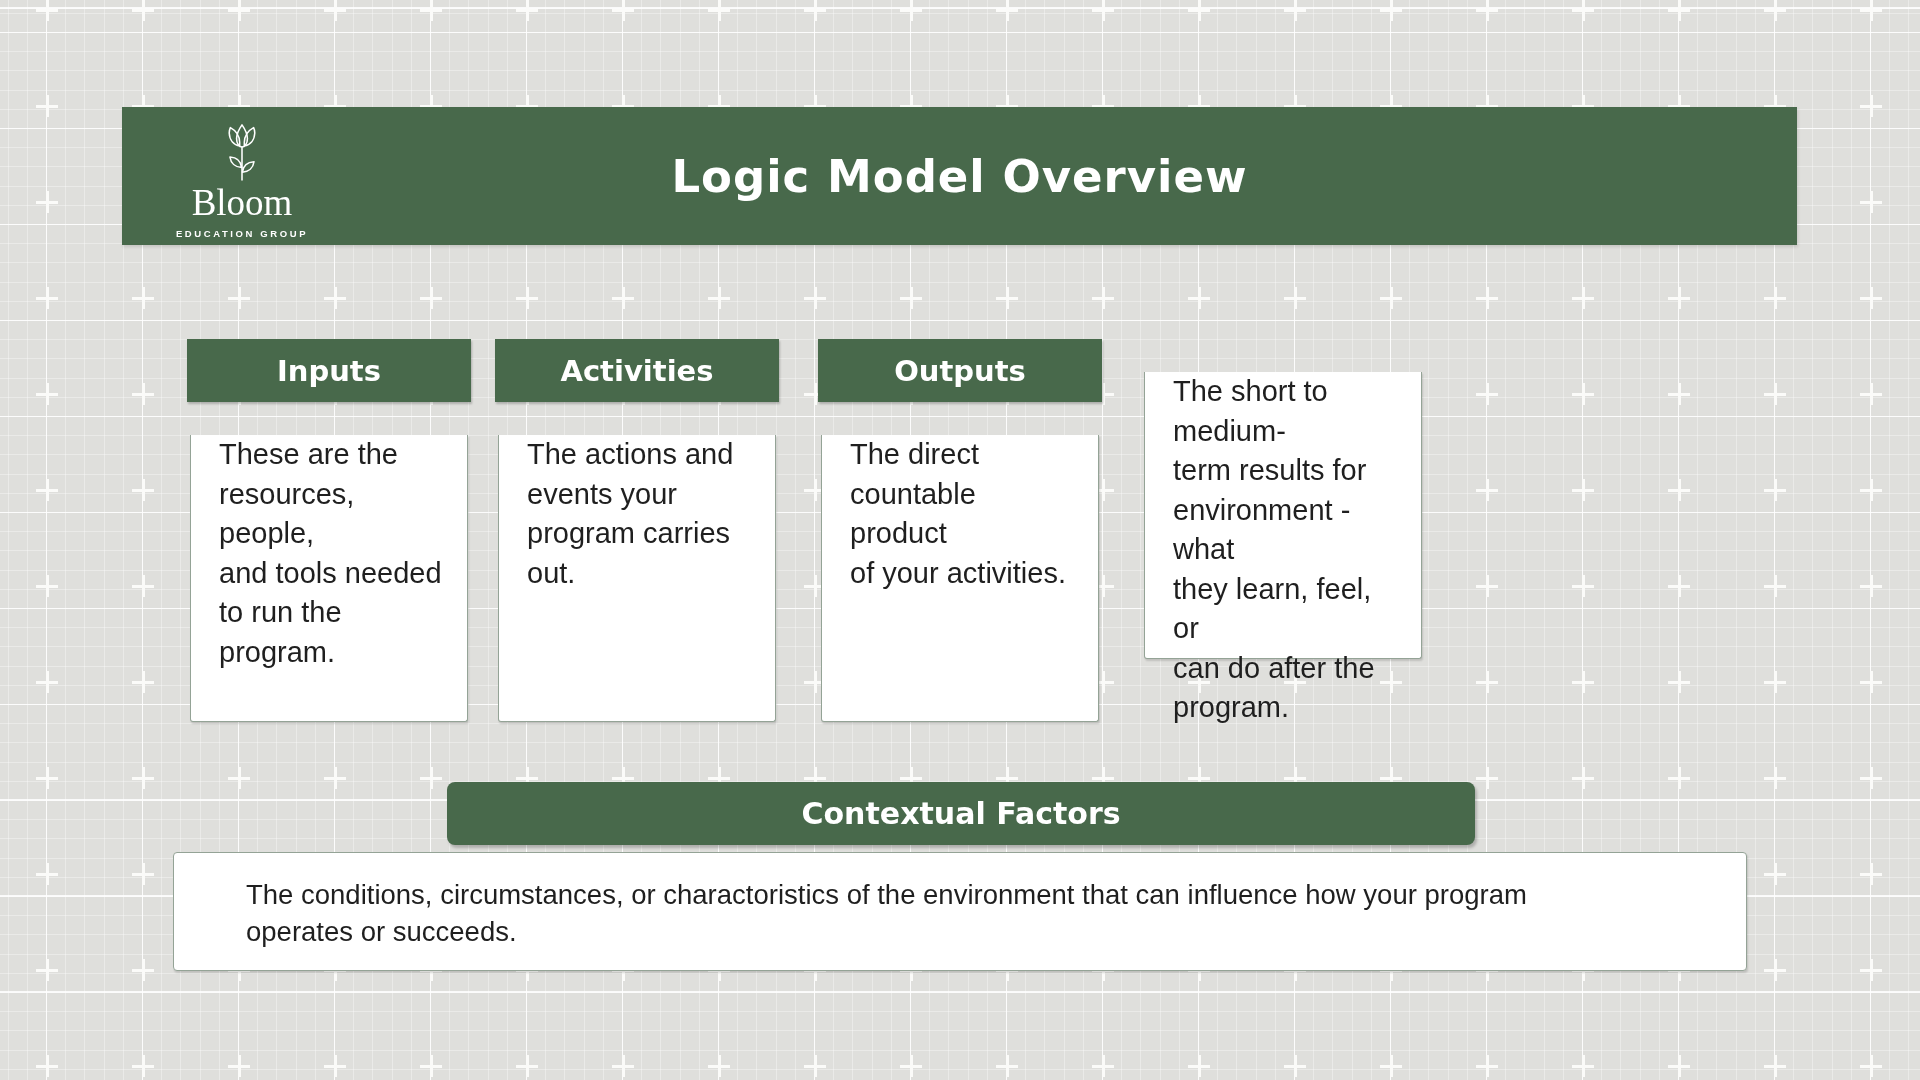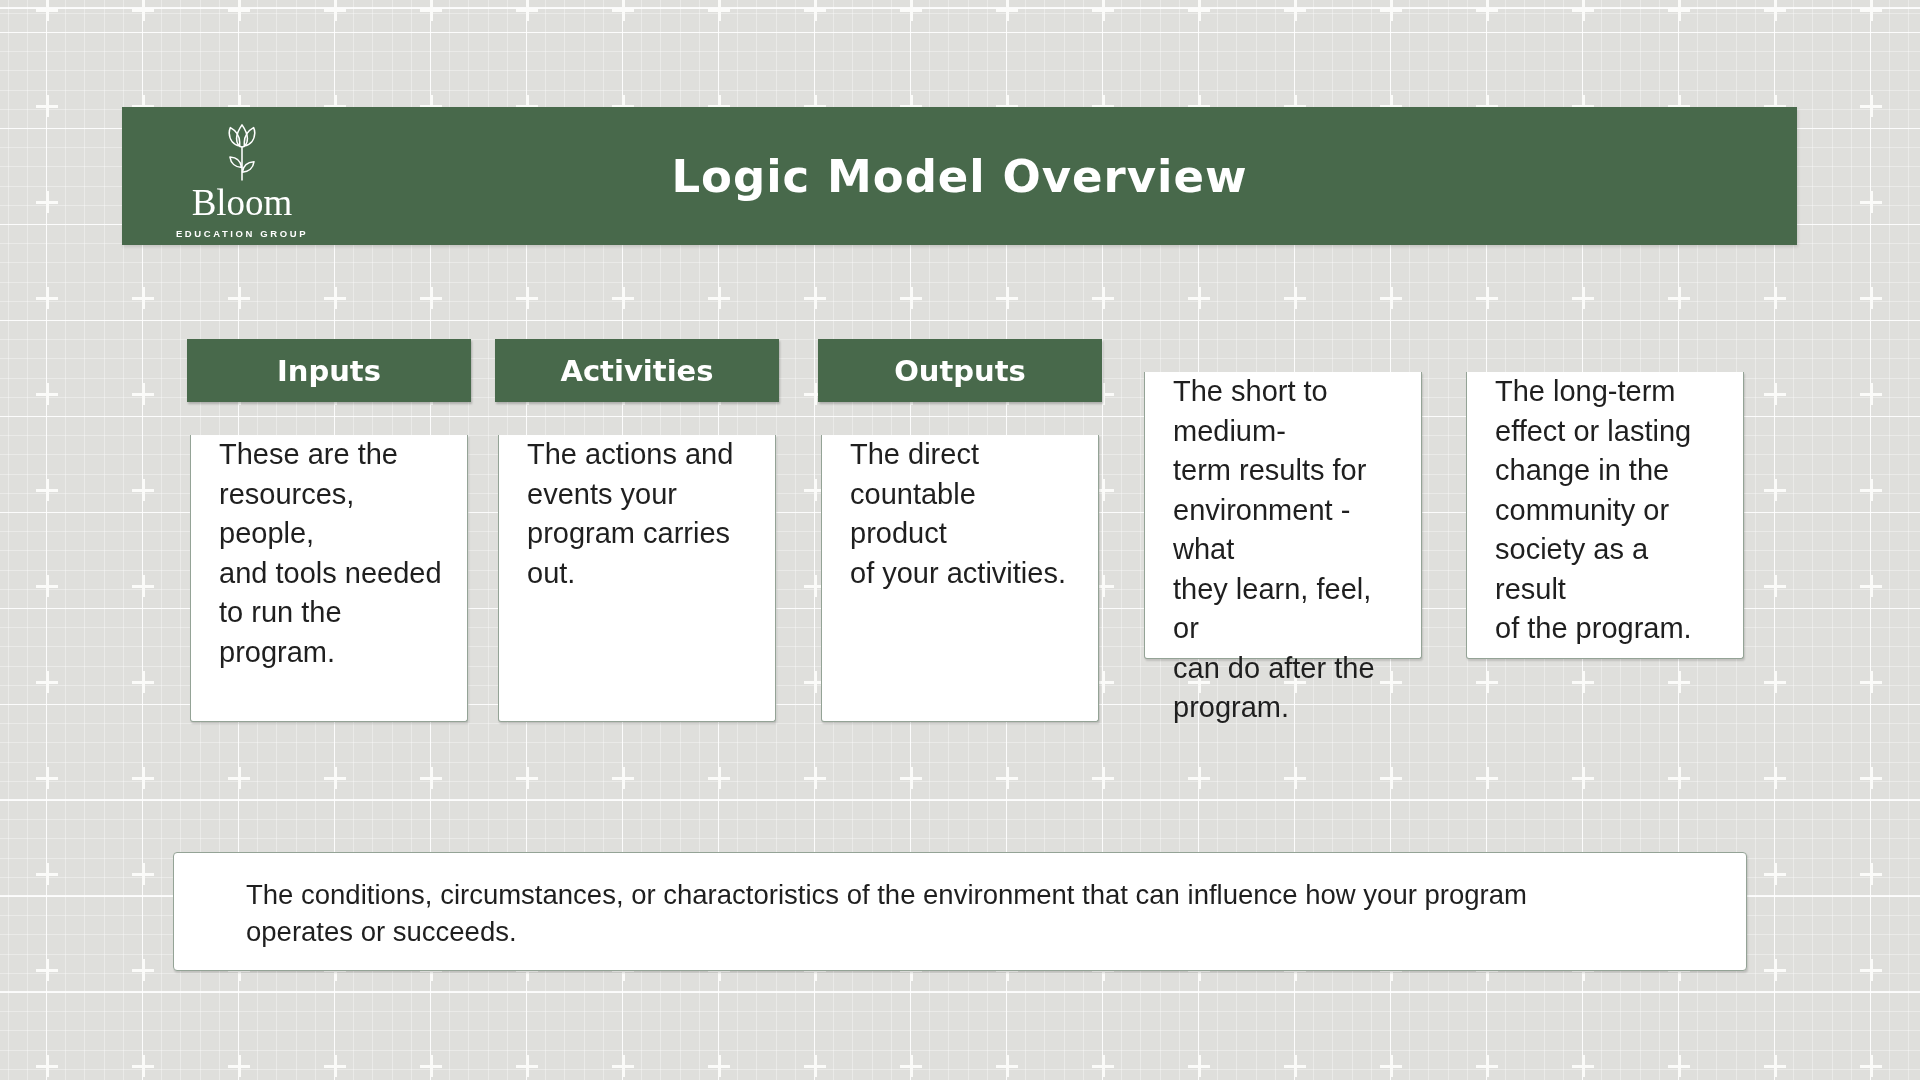--- a/index.html
+++ b/index.html
@@ -386,27 +386,22 @@
       <p class="card-text">The short to medium-
 term results for
 environment - what
 they learn, feel, or
 can do after the
 program.</p>
     </div>
   </div>
 
   <div class="card" style="left:1463px">
-    <div class="card-body">
-      <p class="card-text">The long-term
-effect or lasting
-change in the
-community or
-society as a result
-of the program.</p>
-    </div>
-  </div>
-
+  </div>
+
+  <div class="ctx-bar">
+    <span>Contextual Factors</span>
+  </div>
   <div class="ctx-box">
     <p class="ctx-text">The conditions, circumstances, or charactoristics of the environment that can influence how your program
 operates or succeeds.</p>
   </div>
 </div>
 
 </body></html>

